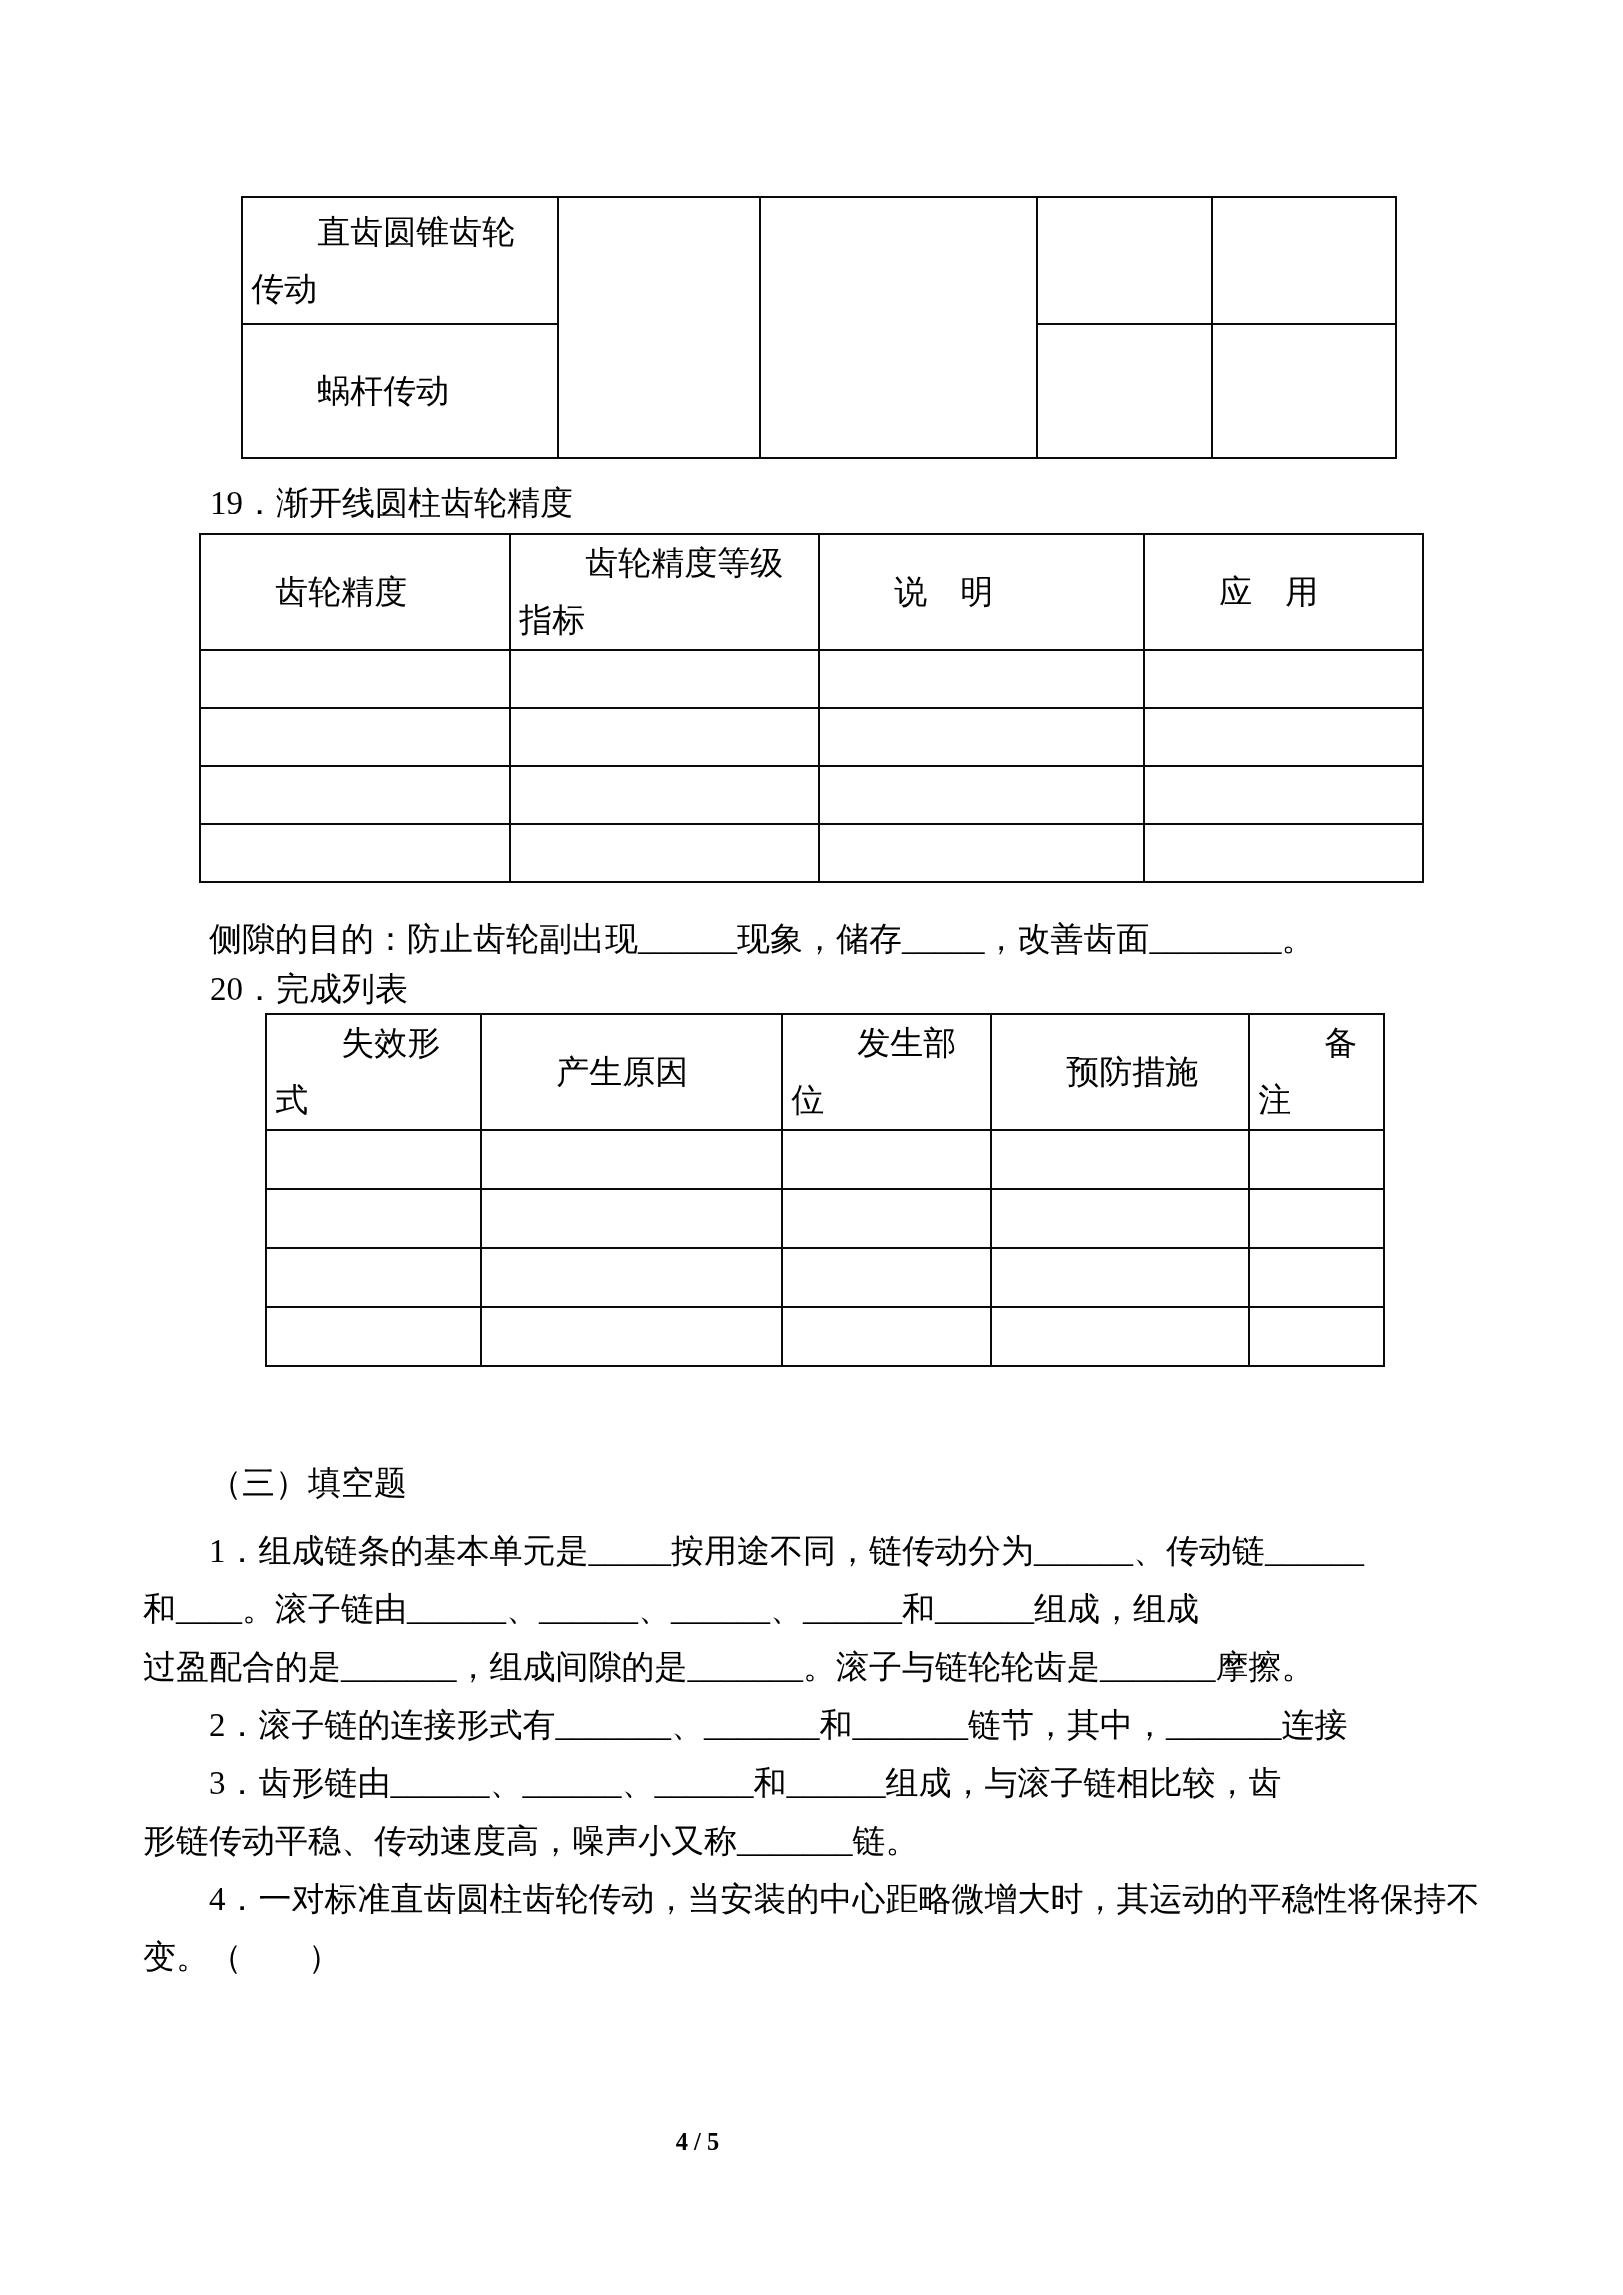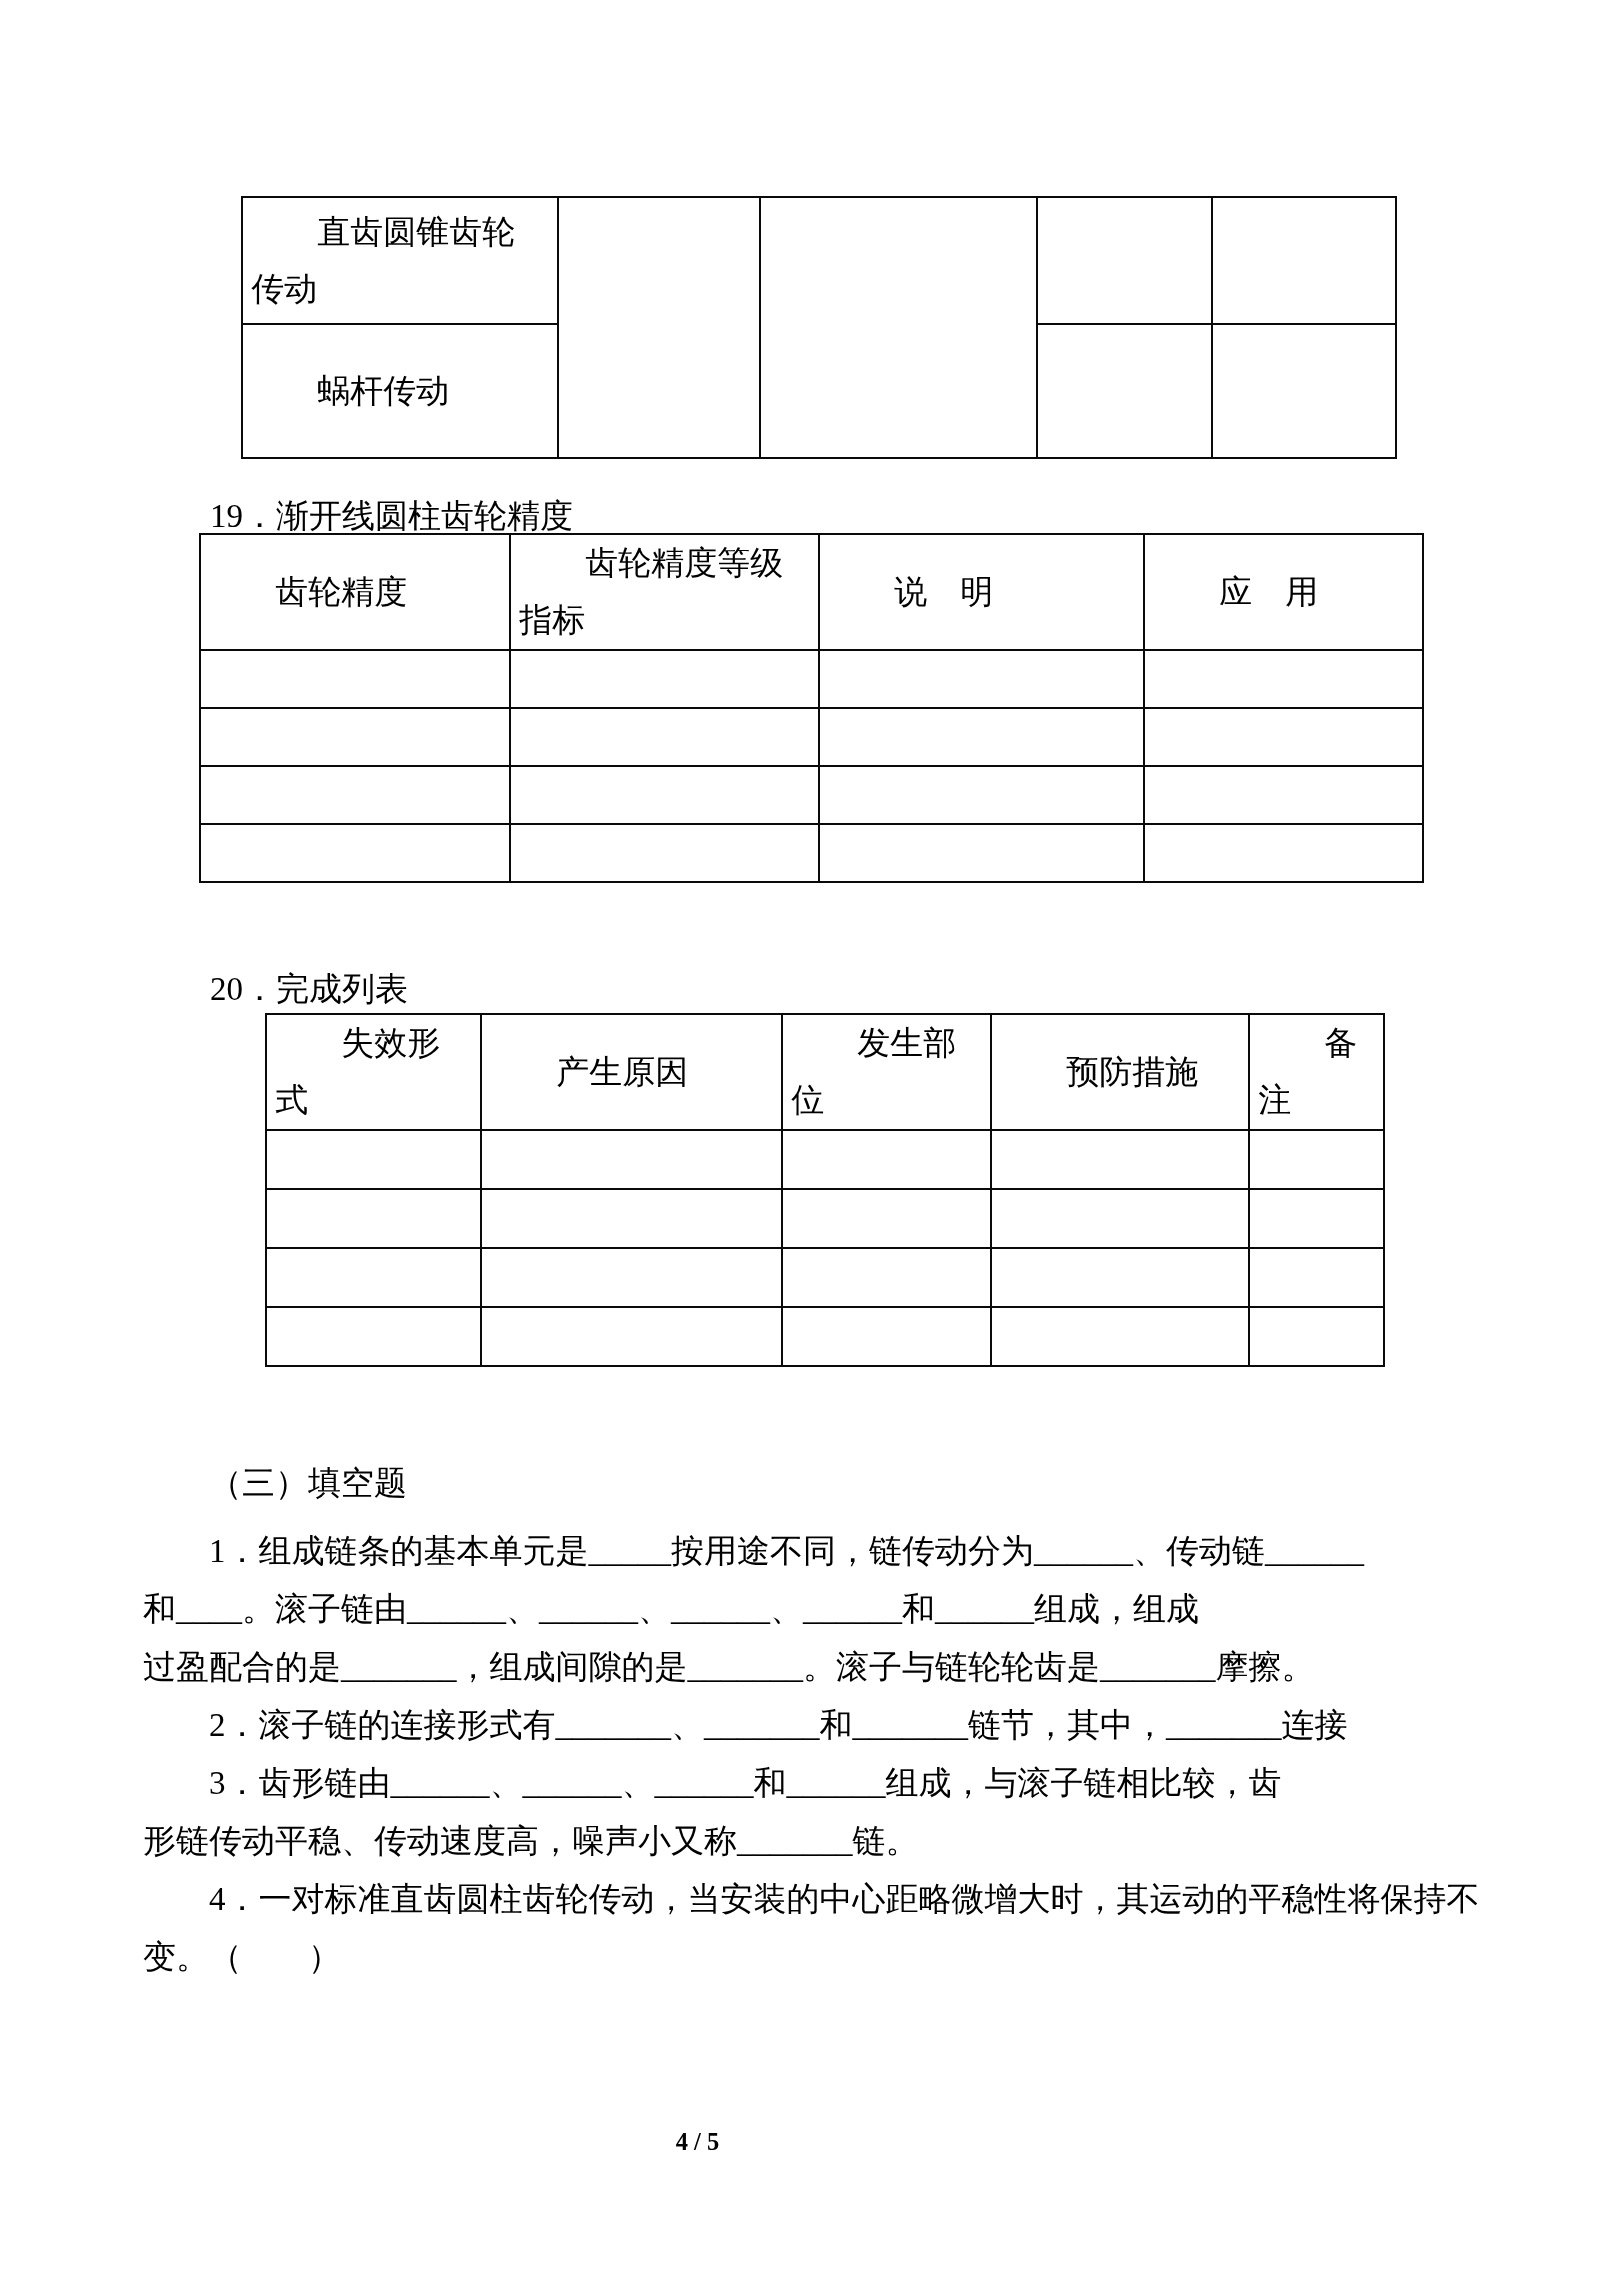--- a/index.html
+++ b/index.html
@@ -20,21 +20,21 @@
   #tbl-top tr.r1{height:127px;}
   #tbl-top tr.r2{height:134px;}
   #tbl-19{left:199px;top:533px;width:1223px;}
   #tbl-19 tr.hd{height:108px;}
   #tbl-19 tr.row{height:58px;}
   #tbl-20{left:265px;top:1013px;width:1117px;}
   #tbl-20 tr.hd{height:115px;font-family:Liberation Serif, serif;}
   #tbl-20 tr.row{height:59px;}
   
   .line{position:absolute;font-size:33px;line-height:48px;white-space:pre;}
-  #title19{left:210px;top:492px;}
+  #title19{left:210px;top:479px;}
   #sidenote{left:143px;top:915px;line-height:48px;text-indent:2em;width:1364px;white-space:normal;}
   #title20{left:210px;top:965px;}
   #fill{
     position:absolute;left:143px;top:1454px;width:1357px;
     font-size:33px;line-height:58px;
   }
   #fill .fl{white-space:normal;}
   #fill .ind{text-indent:2em;}
   #fill .heading{margin-bottom:10.2px;}
   #pagenum{
@@ -109,20 +109,21 @@
     </tr>
     <tr class="row">
       <td></td>
           <td></td>
           <td></td>
           <td></td>
     </tr>
   </tbody>
     </table>
 
+  <div class="line" id="sidenote">侧隙的目的：防止齿轮副出现______现象，储存_____，改善齿面________。</div>
 
   <div class="line" id="title20">20．完成列表</div>
 
   <table class="tbl" id="tbl-20">
     <colgroup>
       <col style="width:215px">
         <col style="width:301px">
         <col style="width:209px">
       <col style="width:258px">
         <col style="width:135px">

